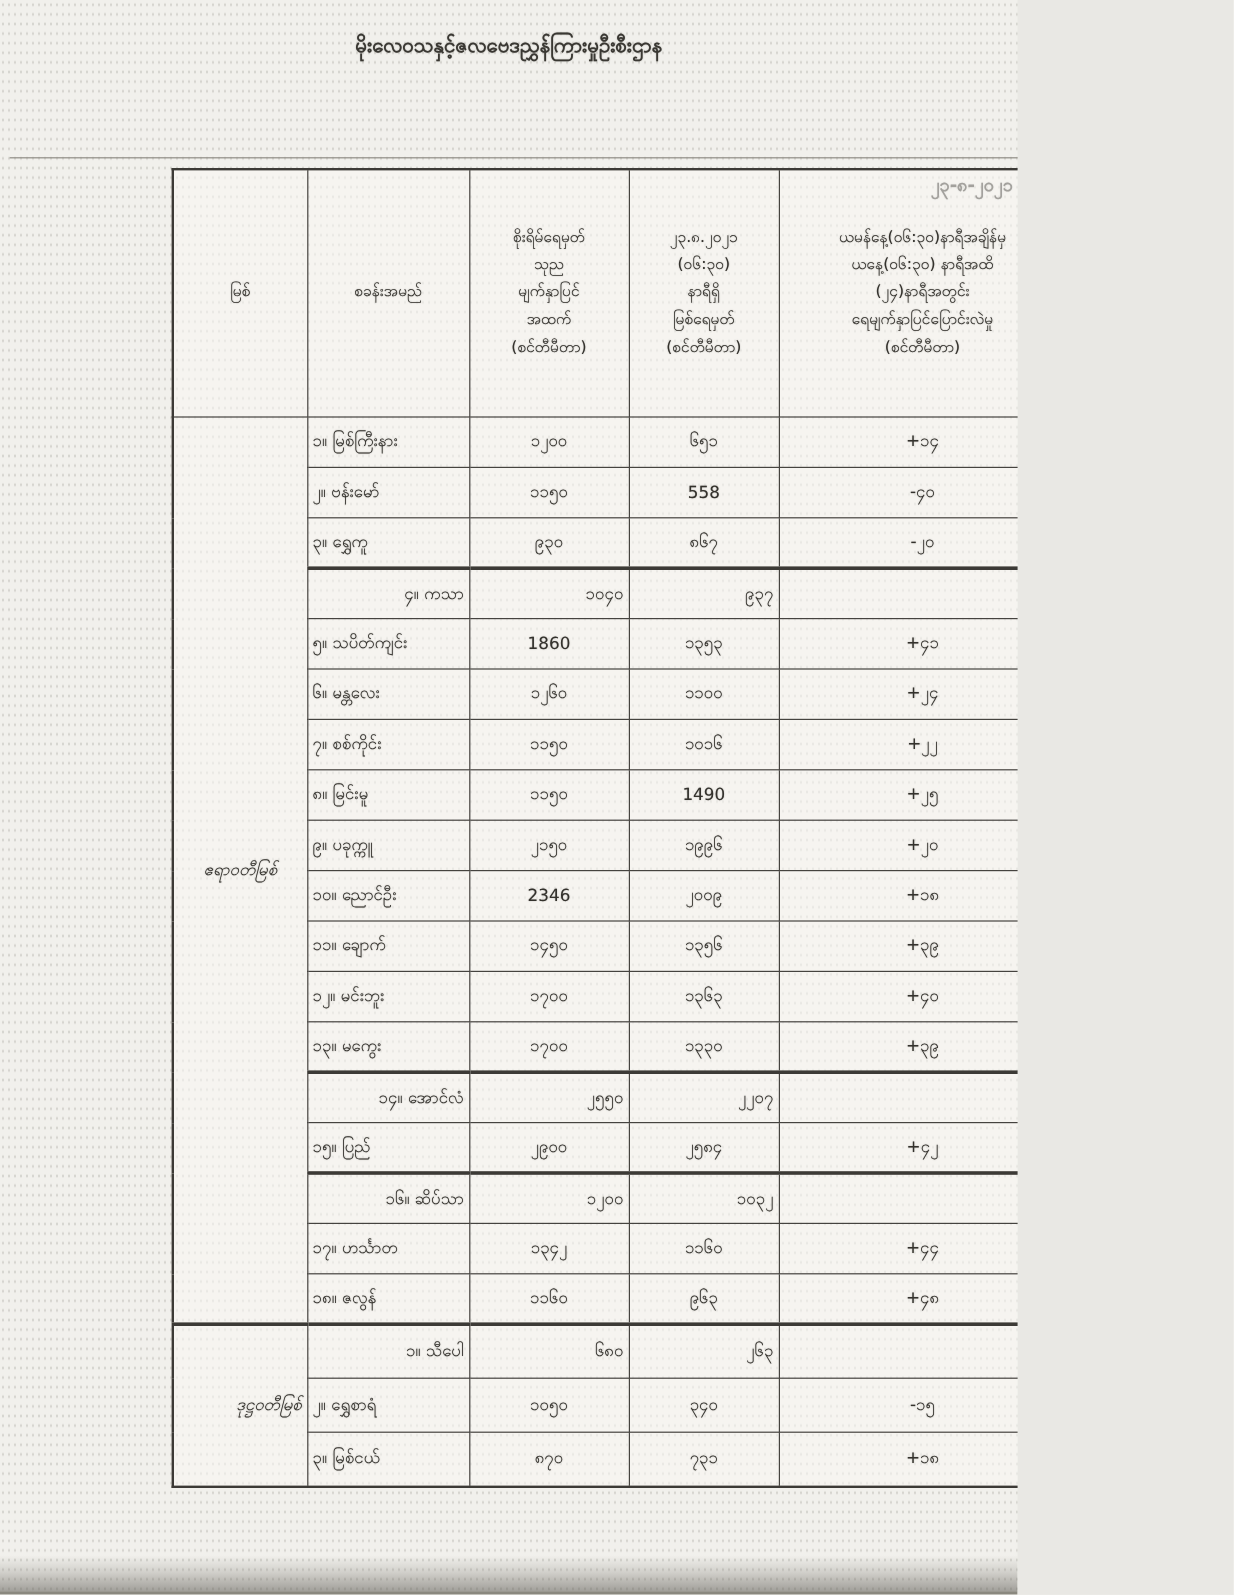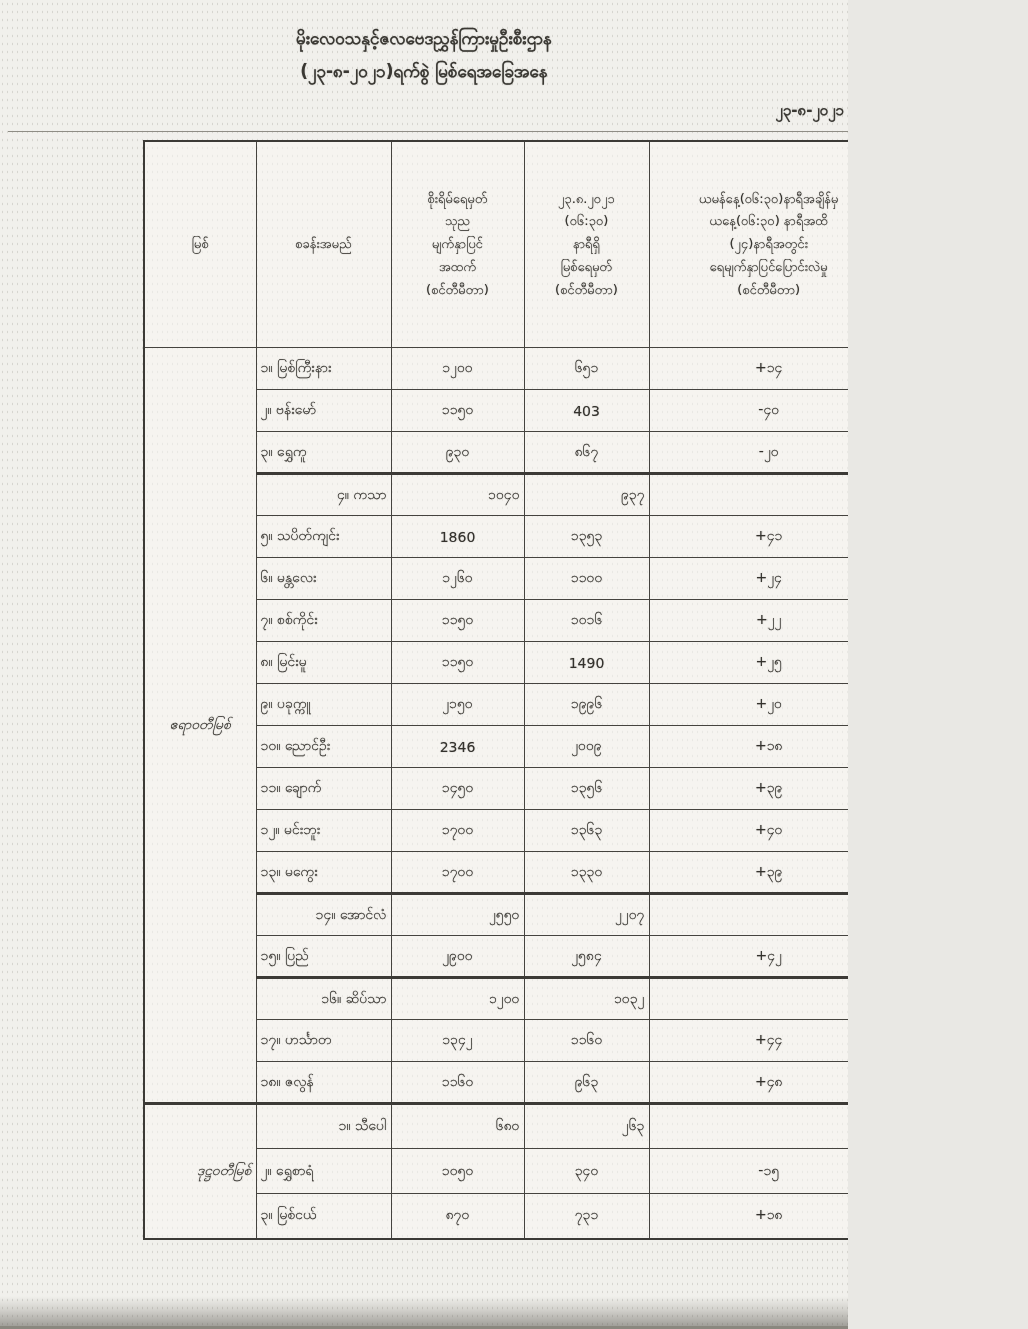--- a/index.html
+++ b/index.html
@@ -16,21 +16,21 @@
     color:#33312d;
   }
   .title-block{position:absolute;top:22px;left:0;width:100%;text-align:center;}
   .title-line{
     font-size:17px;line-height:33px;font-weight:600;
     color:#3a3833;text-shadow:0 0 1px rgba(58,56,51,0.55);
   }
   .date-wrap{position:absolute;top:100px;left:8px;width:882px;text-align:right;}
   .date-text{
     display:inline-block;padding-right:46px;font-size:15px;font-weight:600;
-    color:#3a3833;text-shadow:0 0 1px rgba(58,56,51,0.5);
+    color:#3a3833;text-shadow:0 0 1px rgba(58,56,51,0.5);margin-top:44px;
   }
   .date-underline{
     position:absolute;top:131px;left:8px;width:882px;height:0;
     border-bottom:1.5px solid #8f8d85;
   }
   table.river-table{
     position:absolute;left:143px;top:140px;width:745px;
     border-collapse:collapse;table-layout:fixed;
     background:rgba(249,248,244,0.55);
   }
@@ -66,21 +66,20 @@
     border-bottom:3px solid #8a887f;
   }
 </style>
 </head>
 <body>
 
 <div class="page">
 
   <div class="title-block">
     <div class="title-line">မိုးလေဝသနှင့်ဇလဗေဒညွှန်ကြားမှုဦးစီးဌာန</div>
-    <div class="title-line">(၂၃-၈-၂၀၂၁)ရက်စွဲ မြစ်ရေအခြေအနေ</div>
   </div>
 
   <div class="date-wrap">
     <span class="date-text">၂၃-၈-၂၀၂၁</span>
   </div>
   <div class="date-underline"></div>
 
   <table class="river-table">
     <colgroup>
       <col class="c1">
@@ -114,21 +113,21 @@
         <tr>
           <td class="river-cell" rowspan="18">ဧရာဝတီမြစ်</td>
           <td class="station-cell">၁။ မြစ်ကြီးနား</td>
           <td class="num-cell">၁၂၀၀</td>
           <td class="num-cell">၆၅၁</td>
           <td class="change-cell">+၁၄</td>
         </tr>
         <tr>
           <td class="station-cell">၂။ ဗန်းမော်</td>
           <td class="num-cell">၁၁၅၀</td>
-          <td class="num-cell">403</td>
+          <td class="num-cell">558</td>
           <td class="change-cell">-၄၀</td>
         </tr>
         <tr>
           <td class="station-cell">၃။ ရွှေကူ</td>
           <td class="num-cell">၉၃၀</td>
           <td class="num-cell">၈၆၇</td>
           <td class="change-cell">-၂၀</td>
         </tr>
         <tr class="thick-top">
           <td class="station-cell">၄။ ကသာ</td>

